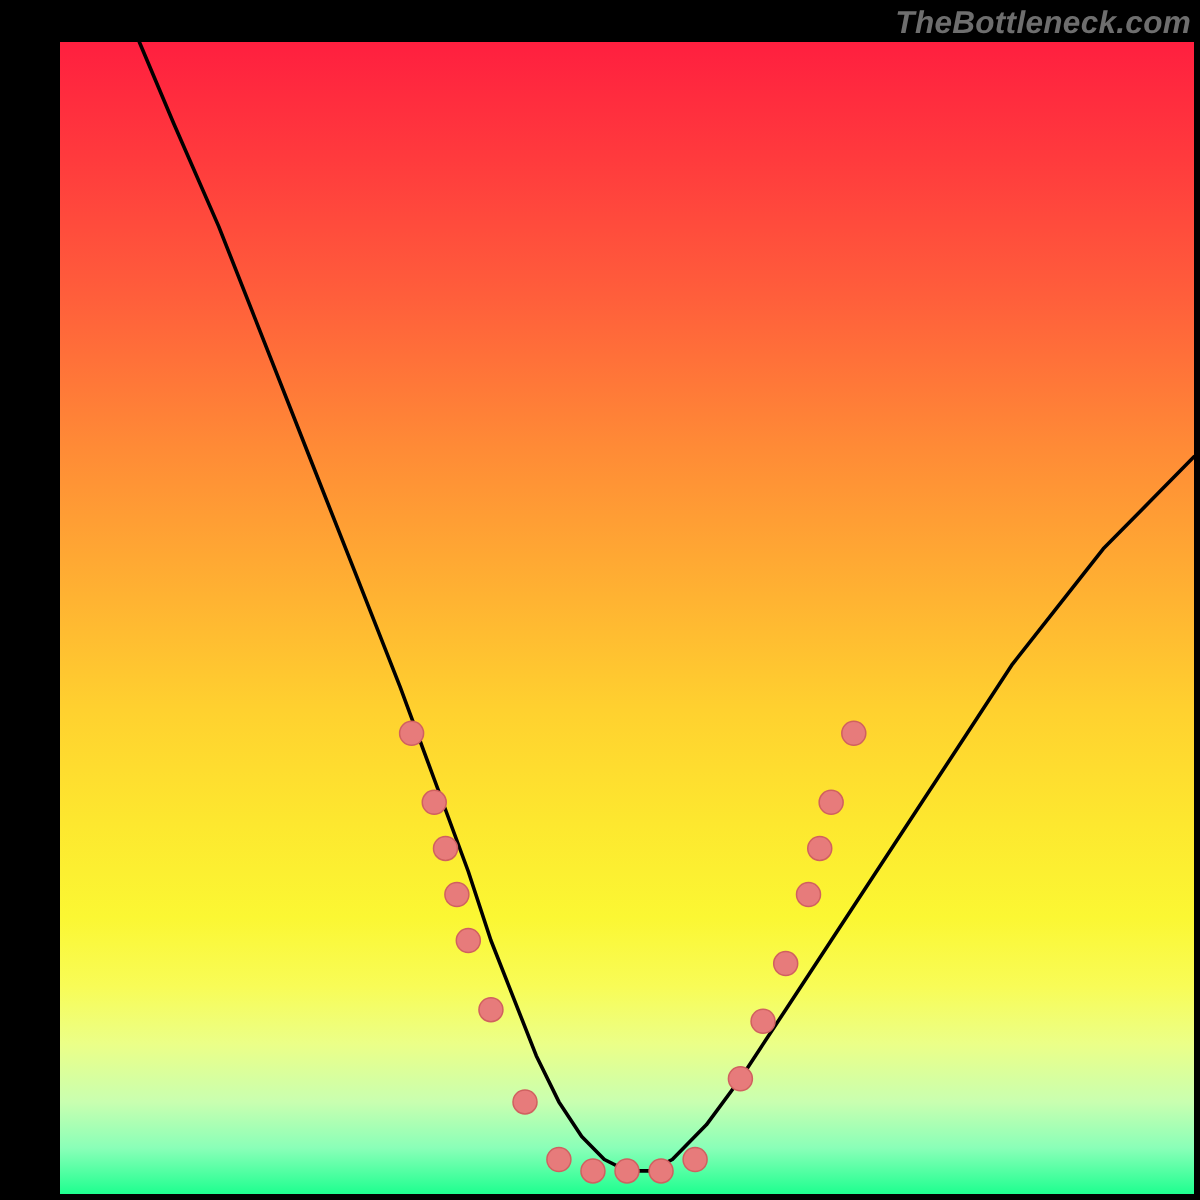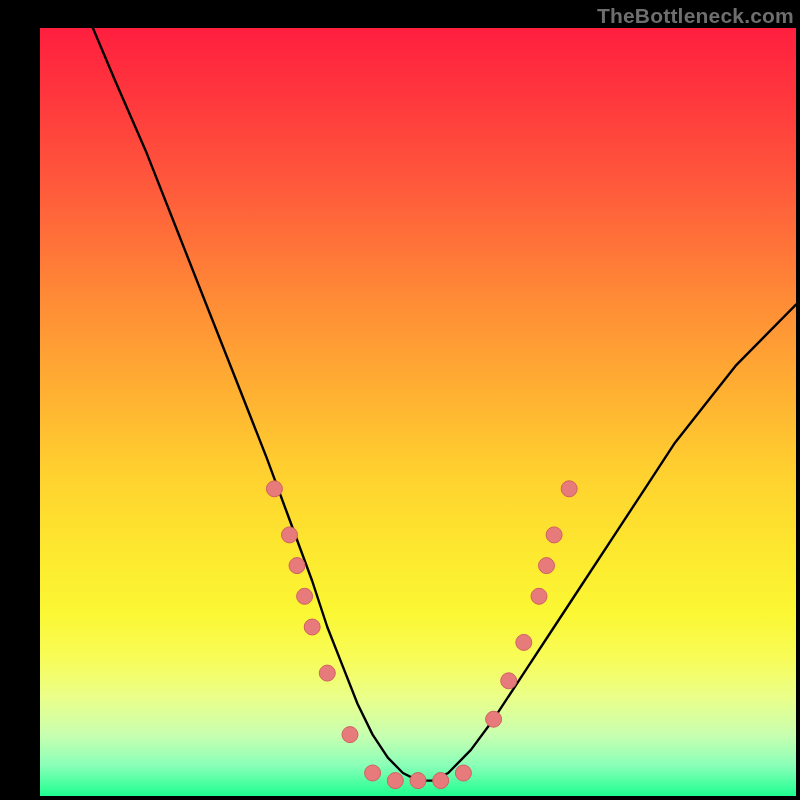--- a/index.html
+++ b/index.html
@@ -43,20 +43,21 @@
   }
   .watermark {
     position: absolute;
     top: 4px;
     right: 6px;
     font-size: 21px;
     font-weight: 600;
     color: #6e6e6e;
     letter-spacing: 0.2px;
     user-select: none;
+    font-style: italic;
   }
   svg.curve {
     position: absolute;
     left: 0;
     top: 0;
     width: 756px;
     height: 768px;
   }
 </style>
 </head>

